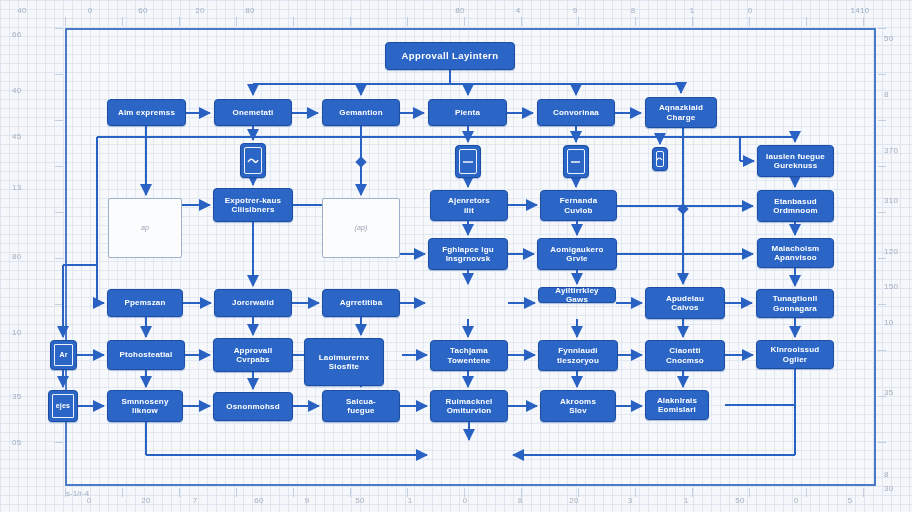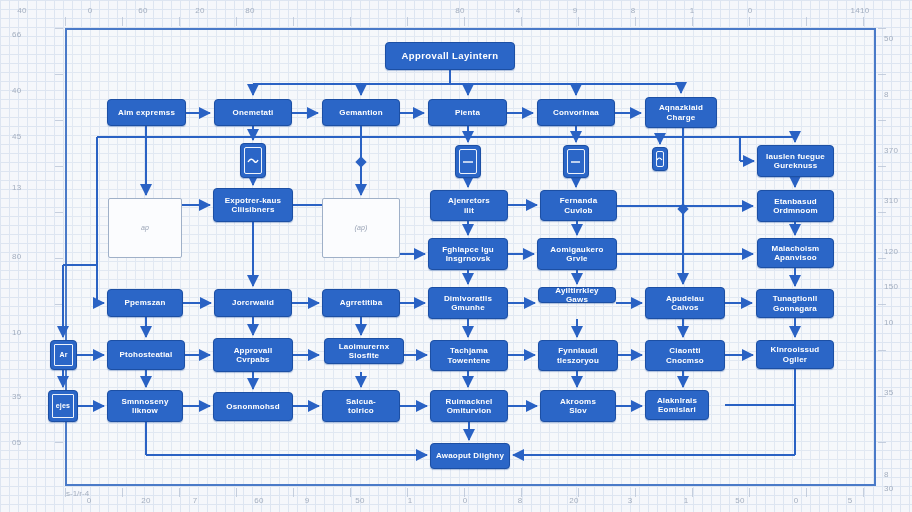--- a/index.html
+++ b/index.html
@@ -284,48 +284,45 @@
   <div class="node" style="left:757px;top:238px;width:77px;height:30px">Malachoism
 Apanvisoo</div>
   <div class="node" style="left:756px;top:289px;width:78px;height:29px">Tunagtionll
 Gonnagara</div>
   <div class="node" style="left:756px;top:340px;width:78px;height:29px">Klnrooissud
 Ogiler</div>
 
   <div class="node" style="left:107px;top:289px;width:76px;height:28px">Ppemszan</div>
   <div class="node" style="left:214px;top:289px;width:78px;height:28px">Jorcrwaiid</div>
   <div class="node" style="left:322px;top:289px;width:78px;height:28px">Agrretitiba</div>
-  <div class="node" style="left:428px;top:287px;width:80px;height:32px">Dimlvoratlls
-Gmunhe</div>
   <div class="node" style="left:538px;top:287px;width:78px;height:16px">Ayiltirrkley
 Gaws</div>
   <div class="node" style="left:645px;top:287px;width:80px;height:32px">Apudelau
 Caivos</div>
 
   <div class="node node-square" style="left:50px;top:340px;width:27px;height:30px"><span class="sq-label">Ar</span></div>
   <div class="node" style="left:107px;top:340px;width:78px;height:30px">Ptohosteatial</div>
   <div class="node" style="left:213px;top:338px;width:80px;height:34px">Approvall
 Cvrpabs</div>
-  <div class="node" style="left:324px;top:338px;width:80px;height:26px">Laoimurernx
+  <div class="node" style="left:304px;top:338px;width:80px;height:48px">Laoimurernx
 Siosfite</div>
   <div class="node" style="left:430px;top:340px;width:78px;height:31px">Tachjama
 Towentene</div>
   <div class="node" style="left:538px;top:340px;width:80px;height:31px">Fynnlaudi
 tleszoryou</div>
   <div class="node" style="left:645px;top:340px;width:80px;height:31px">Ciaontti
 Cnocmso</div>
 
   <div class="node node-square" style="left:48px;top:390px;width:30px;height:32px"><span class="sq-label">ejes</span></div>
   <div class="node" style="left:107px;top:390px;width:76px;height:32px">Smnnoseny
 liknow</div>
   <div class="node" style="left:213px;top:392px;width:80px;height:29px">Osnonmohsd</div>
   <div class="node" style="left:322px;top:390px;width:78px;height:32px">Salcua-
-tolrico</div>
+fuegue</div>
   <div class="node" style="left:430px;top:390px;width:78px;height:32px">Ruimacknel
 Omiturvion</div>
   <div class="node" style="left:540px;top:390px;width:76px;height:32px">Akrooms
 Slov</div>
   <div class="node" style="left:645px;top:390px;width:64px;height:30px">Alaknlrais
 Eomislari</div>
 
-  <div class="node" style="left:430px;top:443px;width:80px;height:26px">Awaoput Diighny</div>
 
 </div>
 
 </body></html>

